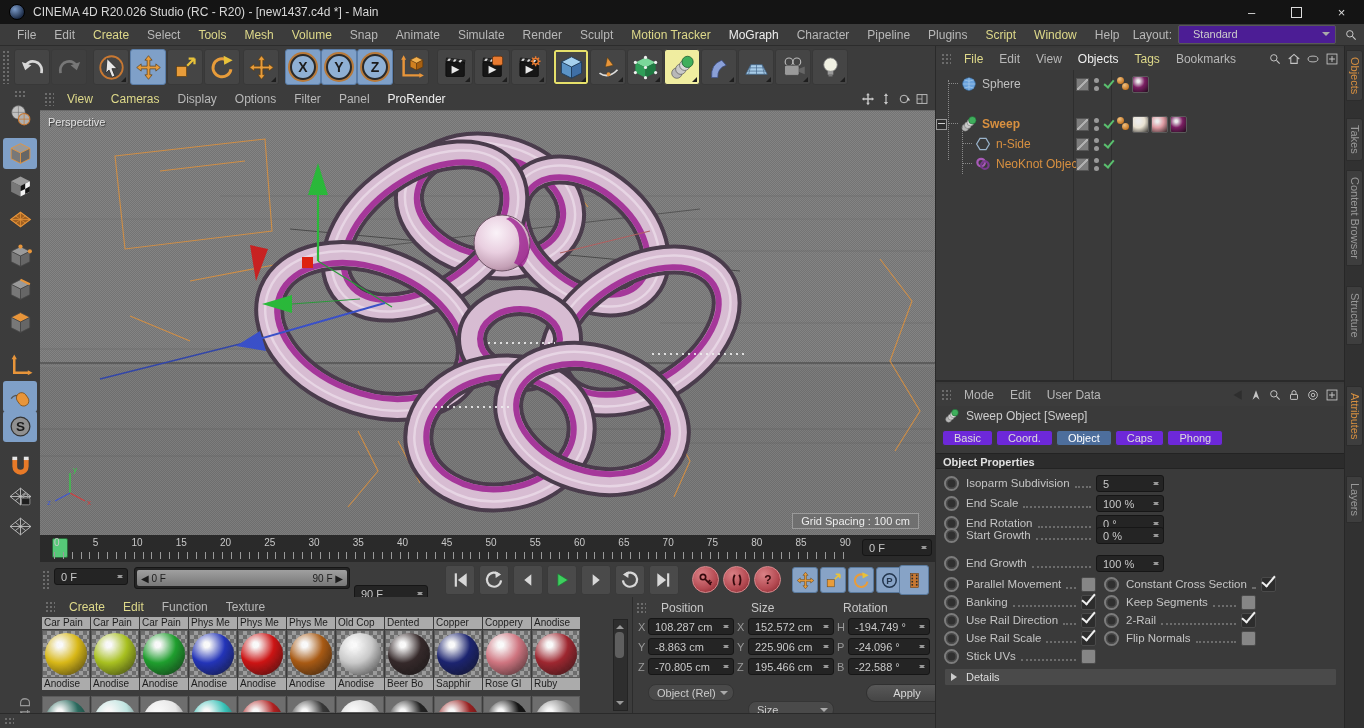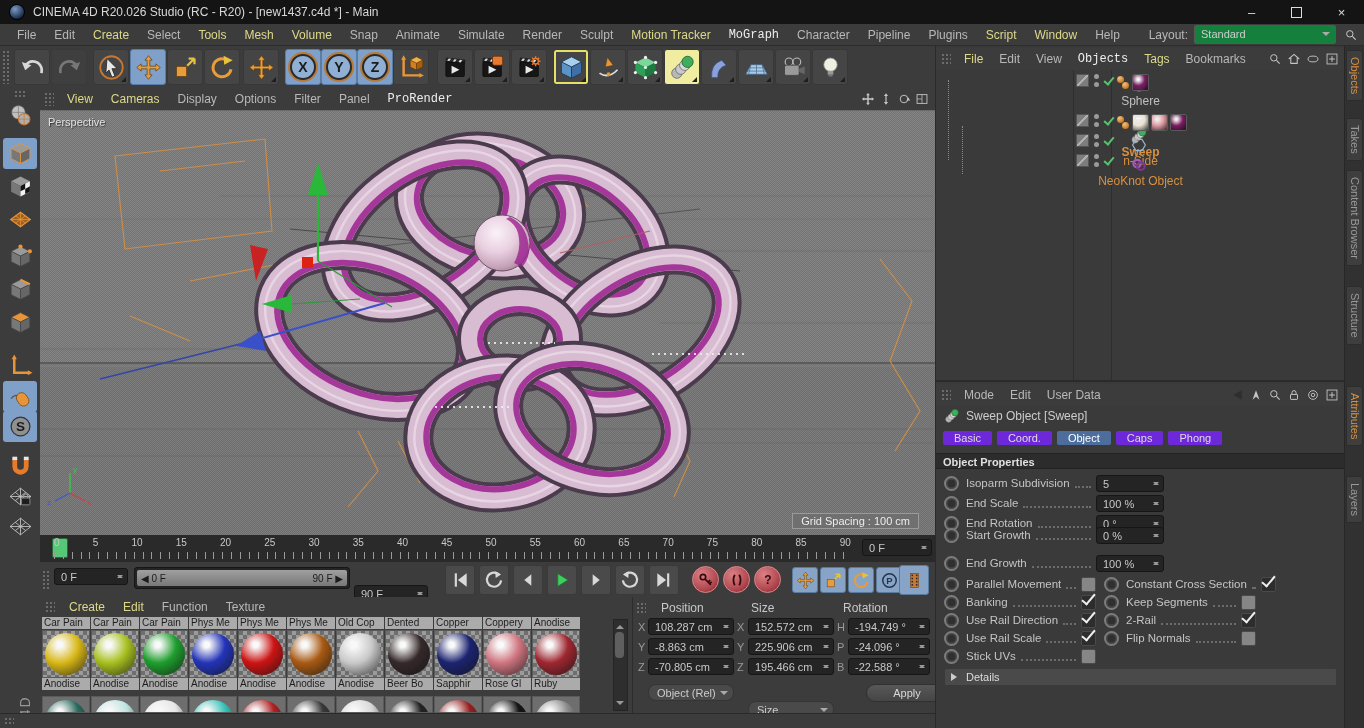--- a/index.html
+++ b/index.html
@@ -14,24 +14,24 @@
            background:radial-gradient(circle at 35% 30%,#7a9ac8,#20304c 70%,#0a1020);border:1px solid #000;}
   .title{color:#d8d8d8;font-size:12px;}
   .wbtns{margin-left:auto;display:flex;height:24px;}
   .wbtn{width:45px;height:24px;display:flex;align-items:center;justify-content:center;color:#ddd;font-size:13px;}
   .maxglyph{width:9px;height:9px;border:1px solid #ddd;}
   
   .menubar{left:0;top:24px;width:1364px;height:22px;background:#3c3c3c;border-bottom:1px solid #2c2c2c;
            display:flex;align-items:center;padding-left:8px;box-sizing:border-box;}
   .mi{padding:0 9px;color:#b8b8b8;white-space:nowrap;}
   .mi.hl{color:#ded98a;}
-  .mi.br{color:#eeeeee;font-family:Liberation Mono, monospace;}
+  .mi.br{color:#eeeeee;}
   .layoutlbl{margin-left:auto;color:#b8b8b8;padding-right:6px;}
-  .layoutdd{width:128px;height:17px;background:#15803d;border:1px solid #585858;border-radius:2px;
-            color:#cccccc;font-size:11px;line-height:17px;padding:0 6px;position:relative;margin-right:8px;}
+  .layoutdd{width:128px;height:17px;background:#4c1d95;border:1px solid #585858;border-radius:2px;
+            color:#cccccc;font-size:11px;line-height:17px;padding:0 14px;position:relative;margin-right:8px;}
   .caret{position:absolute;right:5px;top:6px;border:4px solid transparent;border-top-color:#aaa;}
   
   .grip{background-image:radial-gradient(#6c6c6c 1px,transparent 1.3px);background-size:4px 4px;}
   .toolbar{left:0;top:46px;width:935px;height:42px;background:#3c3c3c;border-bottom:1px solid #2e2e2e;}
   .tbtn{position:absolute;top:3px;width:36px;height:36px;background:#454545;border:1px solid #383838;
         border-radius:3px;display:flex;align-items:center;justify-content:center;box-sizing:border-box;}
   .tbtn svg{width:27px;height:27px;}
   .tbtn.dim{opacity:.38;}
   .tbtn.sel{background:#7fa0c8;border-color:#5a7da8;}
   .tbtn.ybord{box-shadow:inset 0 0 0 2px #e6e06a;}
@@ -118,21 +118,21 @@
   
   .statusbar{left:0;top:713px;width:1364px;height:15px;background:#3c3c3c;border-top:1px solid #2a2a2a;}
   
   .rpanel{left:935px;top:46px;width:409px;height:682px;background:#3a3a3a;border-left:1px solid #2a2a2a;}
   .pmenu{position:absolute;left:0;width:100%;height:22px;display:flex;align-items:center;background:#3c3c3c;}
   .pmenu .mi{padding:0 8px;}
   .picons{margin-left:auto;display:flex;gap:5px;align-items:center;padding-right:6px;color:#c4c4c4;}
   .picons svg{width:14px;height:14px;}
   .omtree{position:absolute;left:0;top:24px;width:100%;height:310px;background:#3a3a3a;}
   .omsep{position:absolute;top:0;bottom:0;width:1px;background:#2e2e2e;}
-  .orow{position:absolute;left:0;width:100%;height:20px;display:flex;align-items:center;font-size:12px;color:#c0c0c0;flex-direction:column;}
+  .orow{position:absolute;left:0;width:100%;height:20px;display:flex;align-items:center;font-size:12px;color:#c0c0c0;}
   .orow .oic{width:18px;height:18px;margin-right:4px;flex:none;}
   .orow.selname{color:#d89040;}
   .stub{width:9px;height:1px;border-top:1px dotted #8a8a8a;margin-right:2px;flex:none;}
   .vguide{position:absolute;width:1px;border-left:1px dotted #8a8a8a;}
   .expbox{width:9px;height:9px;border:1px solid #999;background:#2e2e2e;position:relative;margin-right:2px;flex:none;}
   .expbox::after{content:"";position:absolute;left:1px;right:1px;top:3px;border-top:1px solid #ccc;}
   .lsq{width:11px;height:11px;background:#7d7d7d;border:1px solid #555;
        background-image:linear-gradient(135deg,transparent 44%,#b0b0b0 44% 56%,transparent 56%);}
   .vdots{width:6px;display:flex;flex-direction:column;gap:3px;align-items:center;}
   .vdots i{width:5px;height:5px;border-radius:50%;background:#9a9a9a;}

